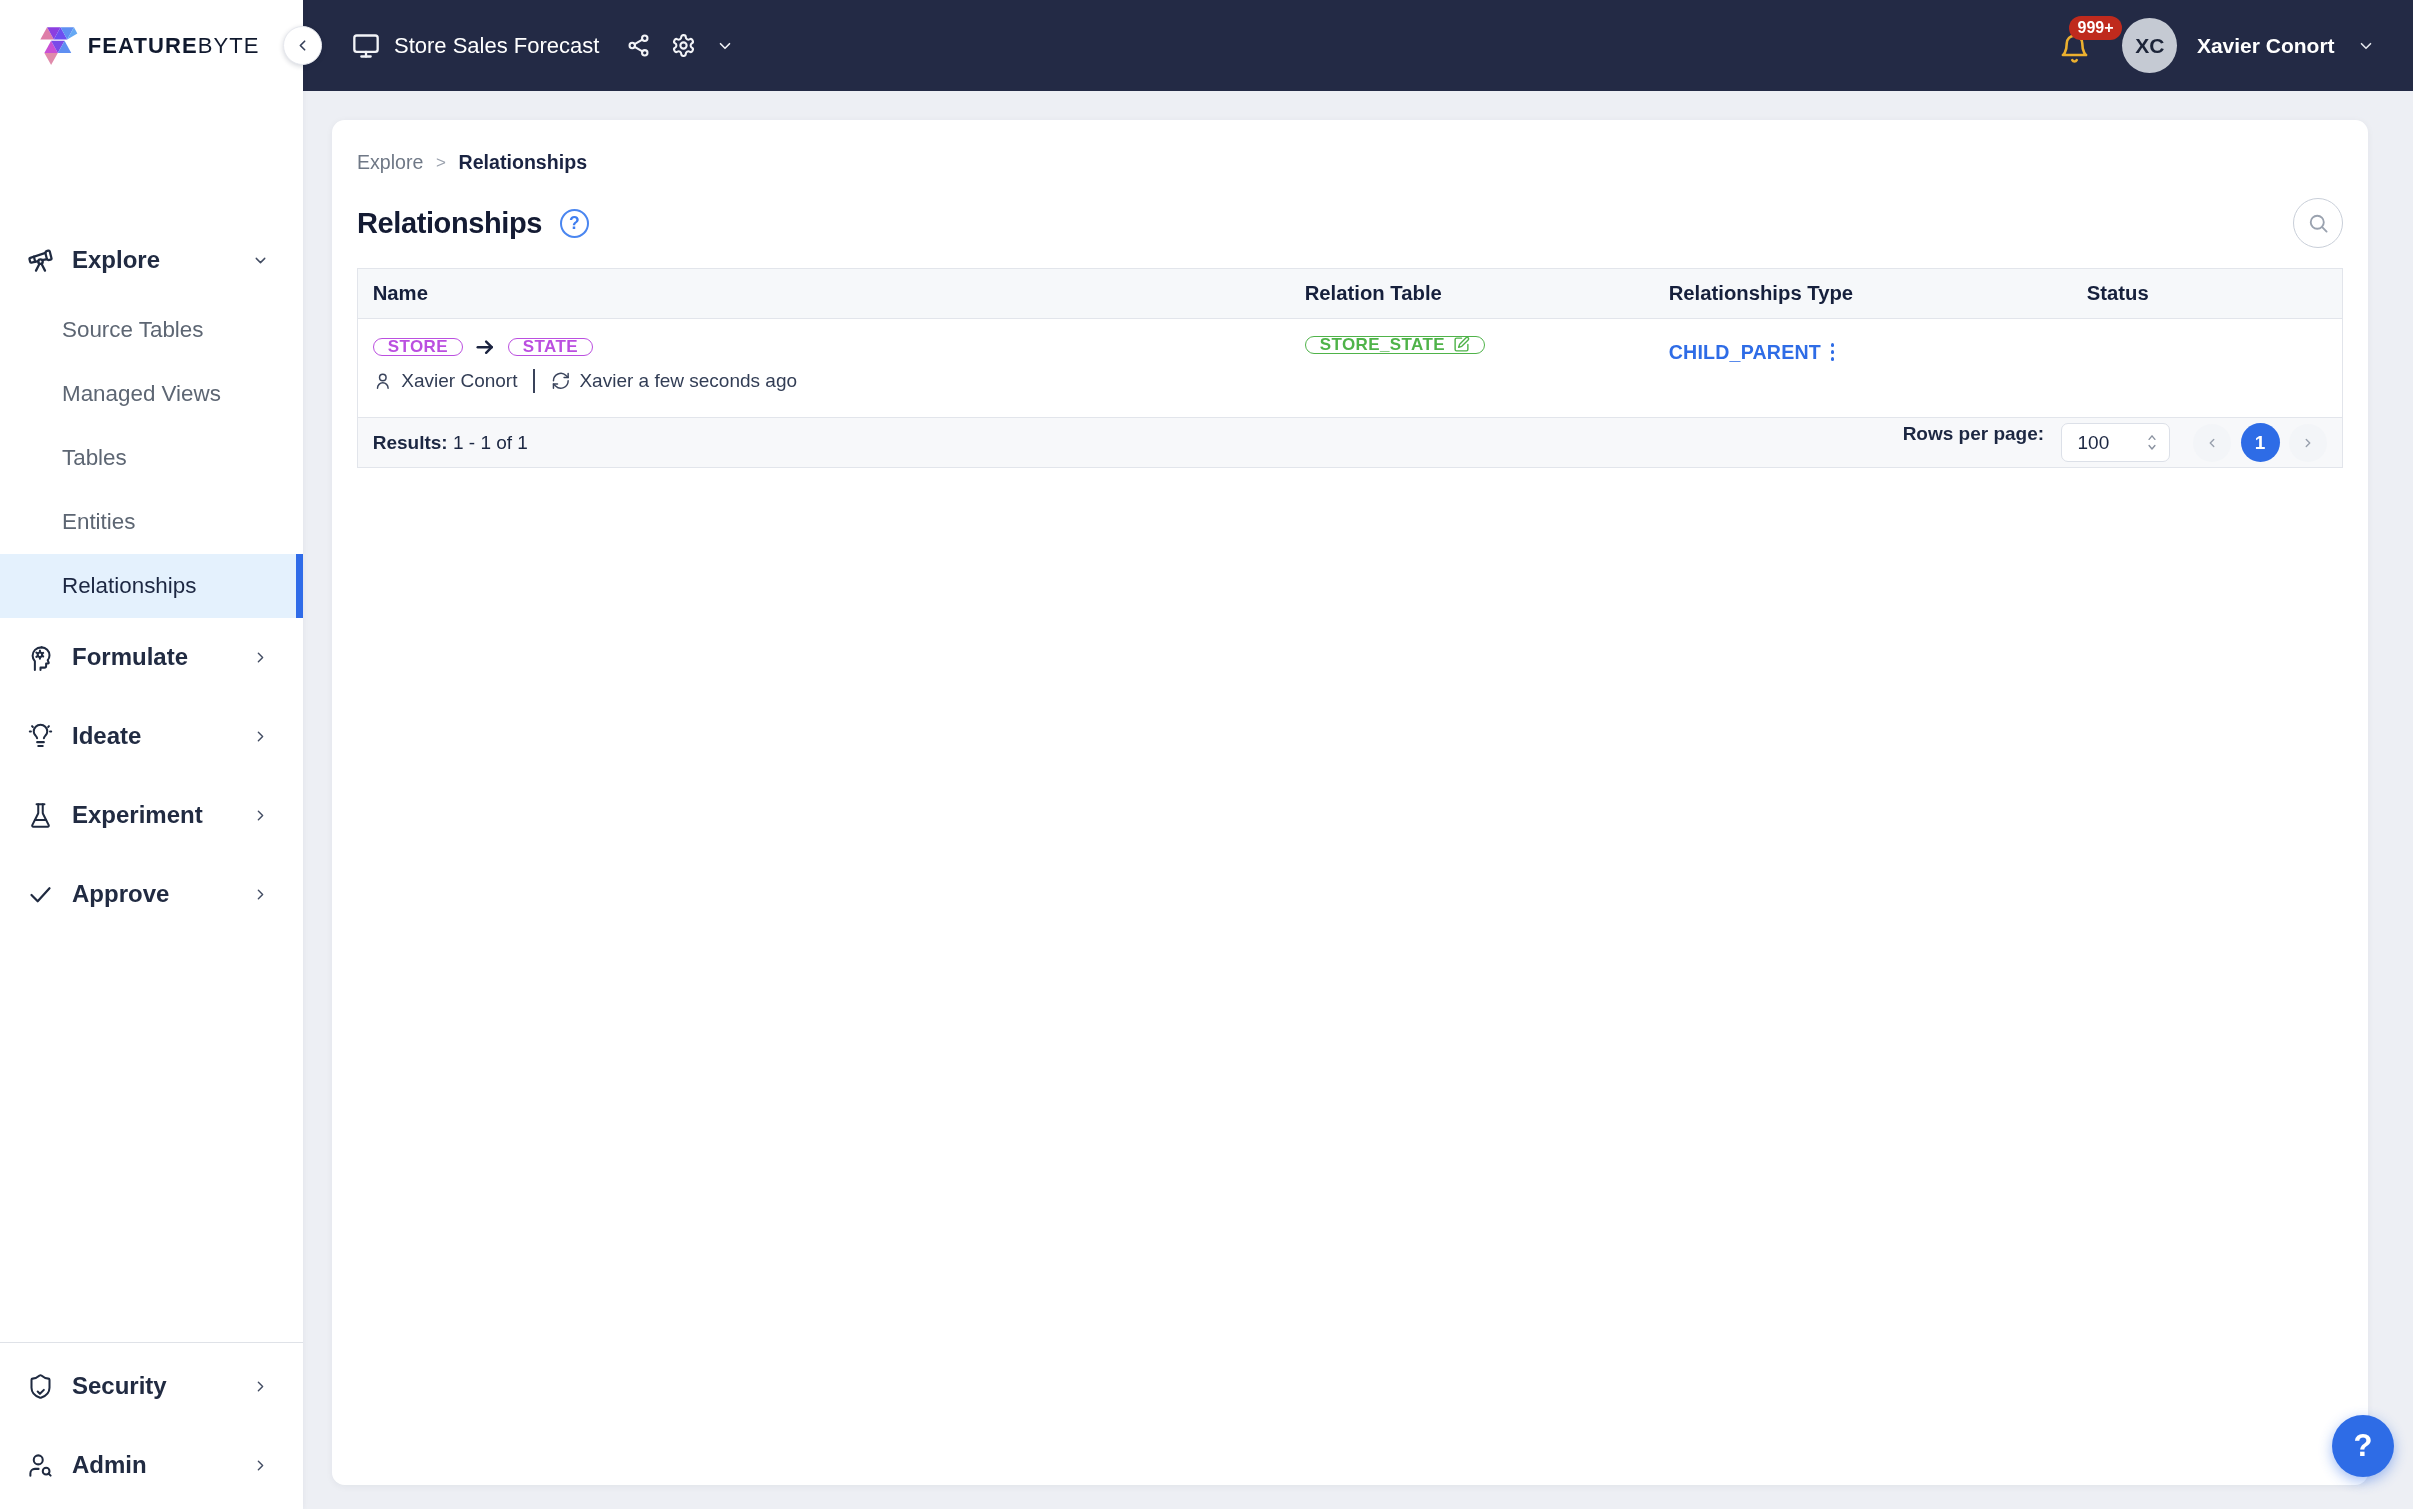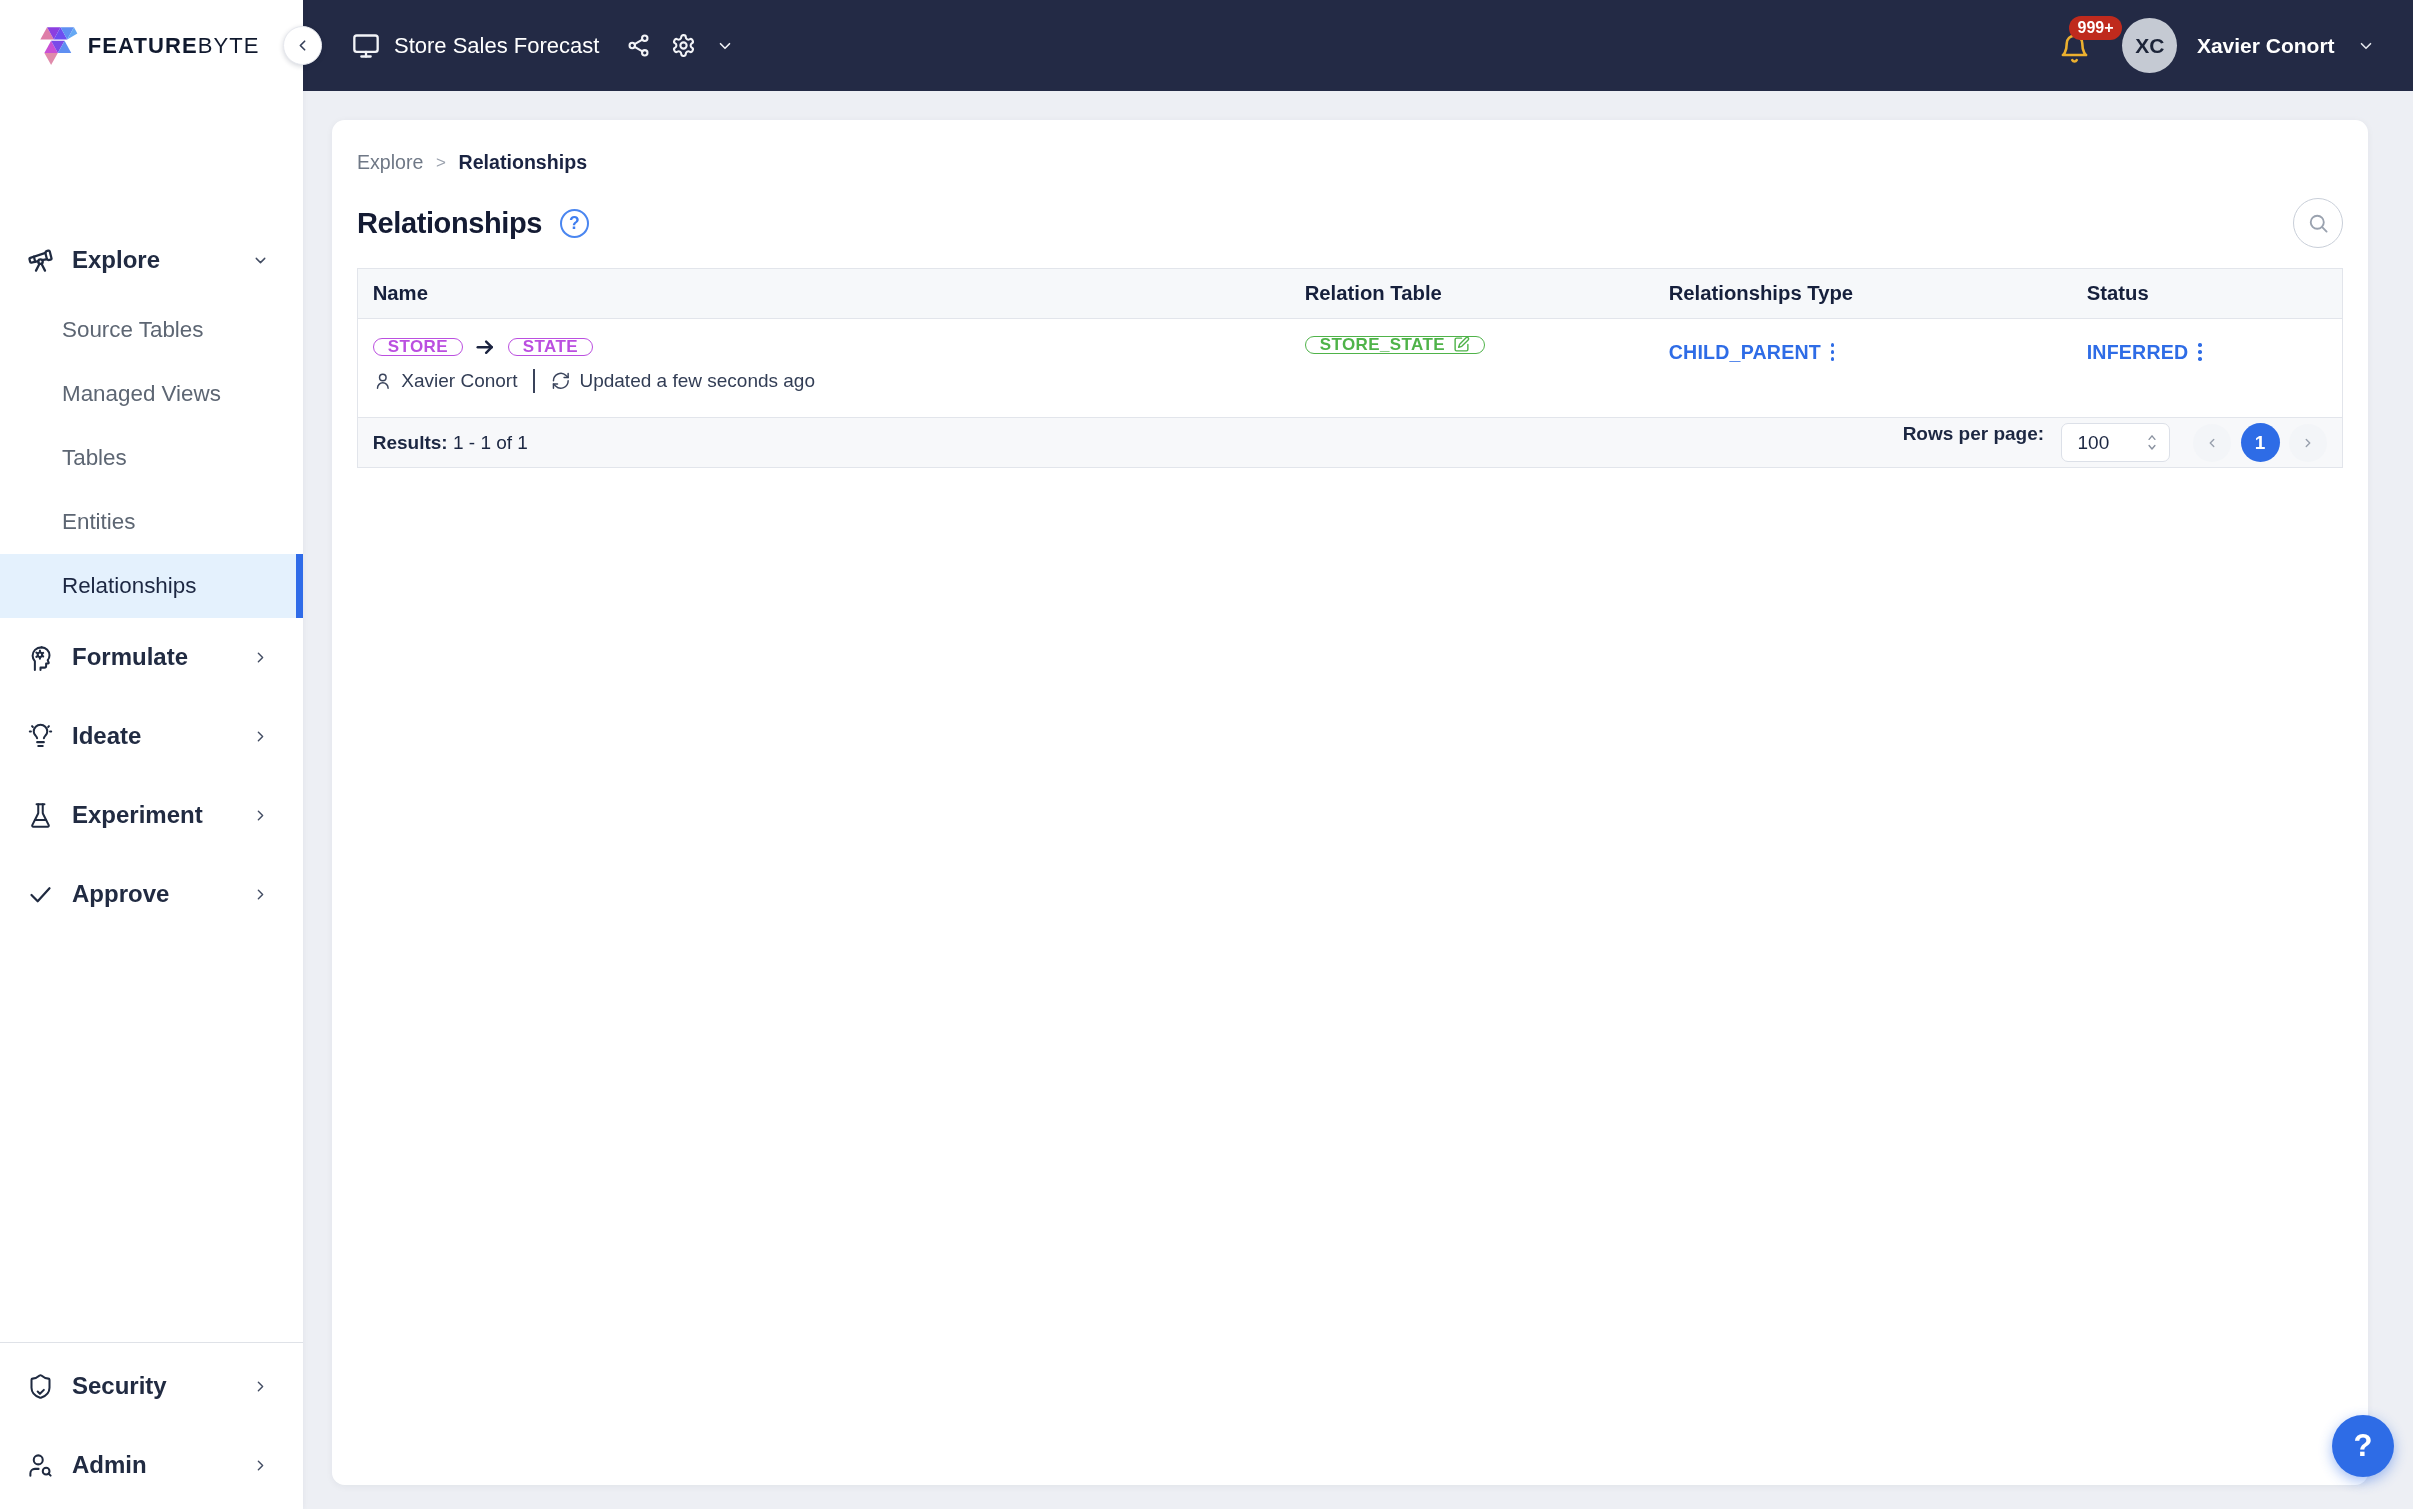--- a/index.html
+++ b/index.html
@@ -387,21 +387,21 @@
                 <path d="M5.5 21c0-3.6 2.9-6.5 6.5-6.5s6.5 2.9 6.5 6.5"></path>
               </svg>
             <span>Xavier Conort</span>
             <span class="v-sep"></span>
             <svg class="meta-ico" viewBox="0 0 24 24" fill="none" stroke="currentColor" stroke-width="1.8" stroke-linecap="round" stroke-linejoin="round">
                 <path d="M3 12a9 9 0 0 1 15.4-6.4L21 8"></path>
                 <path d="M21 3v5h-5"></path>
                 <path d="M21 12a9 9 0 0 1-15.4 6.4L3 16"></path>
                 <path d="M3 21v-5h5"></path>
               </svg>
-            <span>Updated a few seconds ago</span>
+            <span>Xavier a few seconds ago</span>
           </div>
         </div>
 
         <div>
           <span class="pill green">
             <span>STORE_STATE</span>
             <svg viewBox="0 0 24 24" fill="none" stroke="currentColor" stroke-width="2" stroke-linecap="round" stroke-linejoin="round">
               <path d="M12 3H5a2 2 0 0 0-2 2v14a2 2 0 0 0 2 2h14a2 2 0 0 0 2-2v-7"></path>
               <path d="M18.4 2.6a2.1 2.1 0 0 1 3 3L12.4 14.6 8 16l1.4-4.4z"></path>
             </svg>
@@ -410,28 +410,20 @@
 
         <div class="link-cell">
           <span class="link-text">CHILD_PARENT</span>
           <span class="kebab">
               <i></i>
               <i></i>
               <i></i>
             </span>
         </div>
 
-        <div class="link-cell">
-          <span class="link-text">INFERRED</span>
-          <span class="kebab">
-              <i></i>
-              <i></i>
-              <i></i>
-            </span>
-        </div>
       </div>
 
       <div class="t-foot">
         <span class="results">
           <b>Results:</b>
           <span>1 - 1 of 1</span>
         </span>
         <div class="foot-right">
           <span class="rpp-label">Rows per page:</span>
           <div class="rpp-select">

